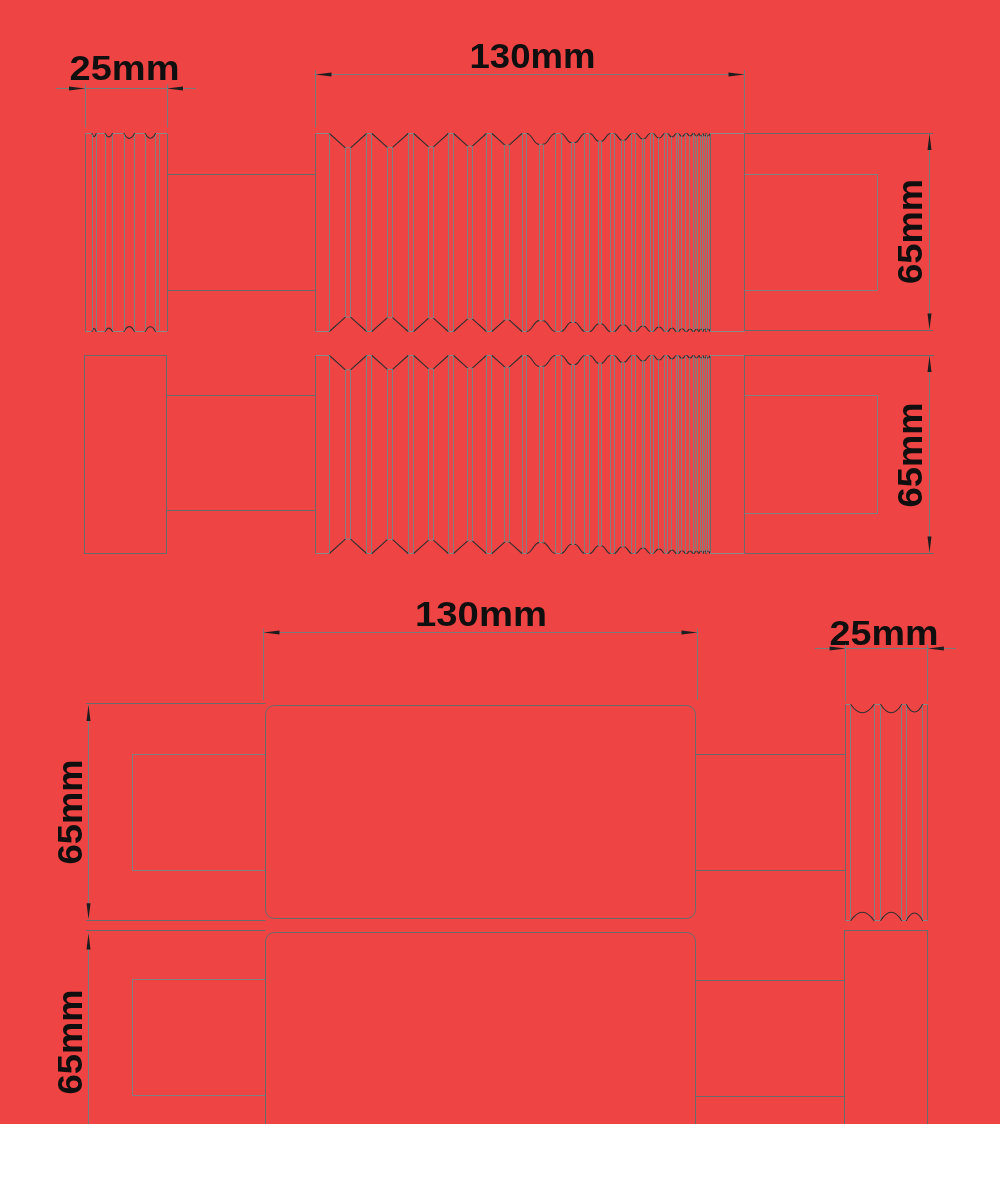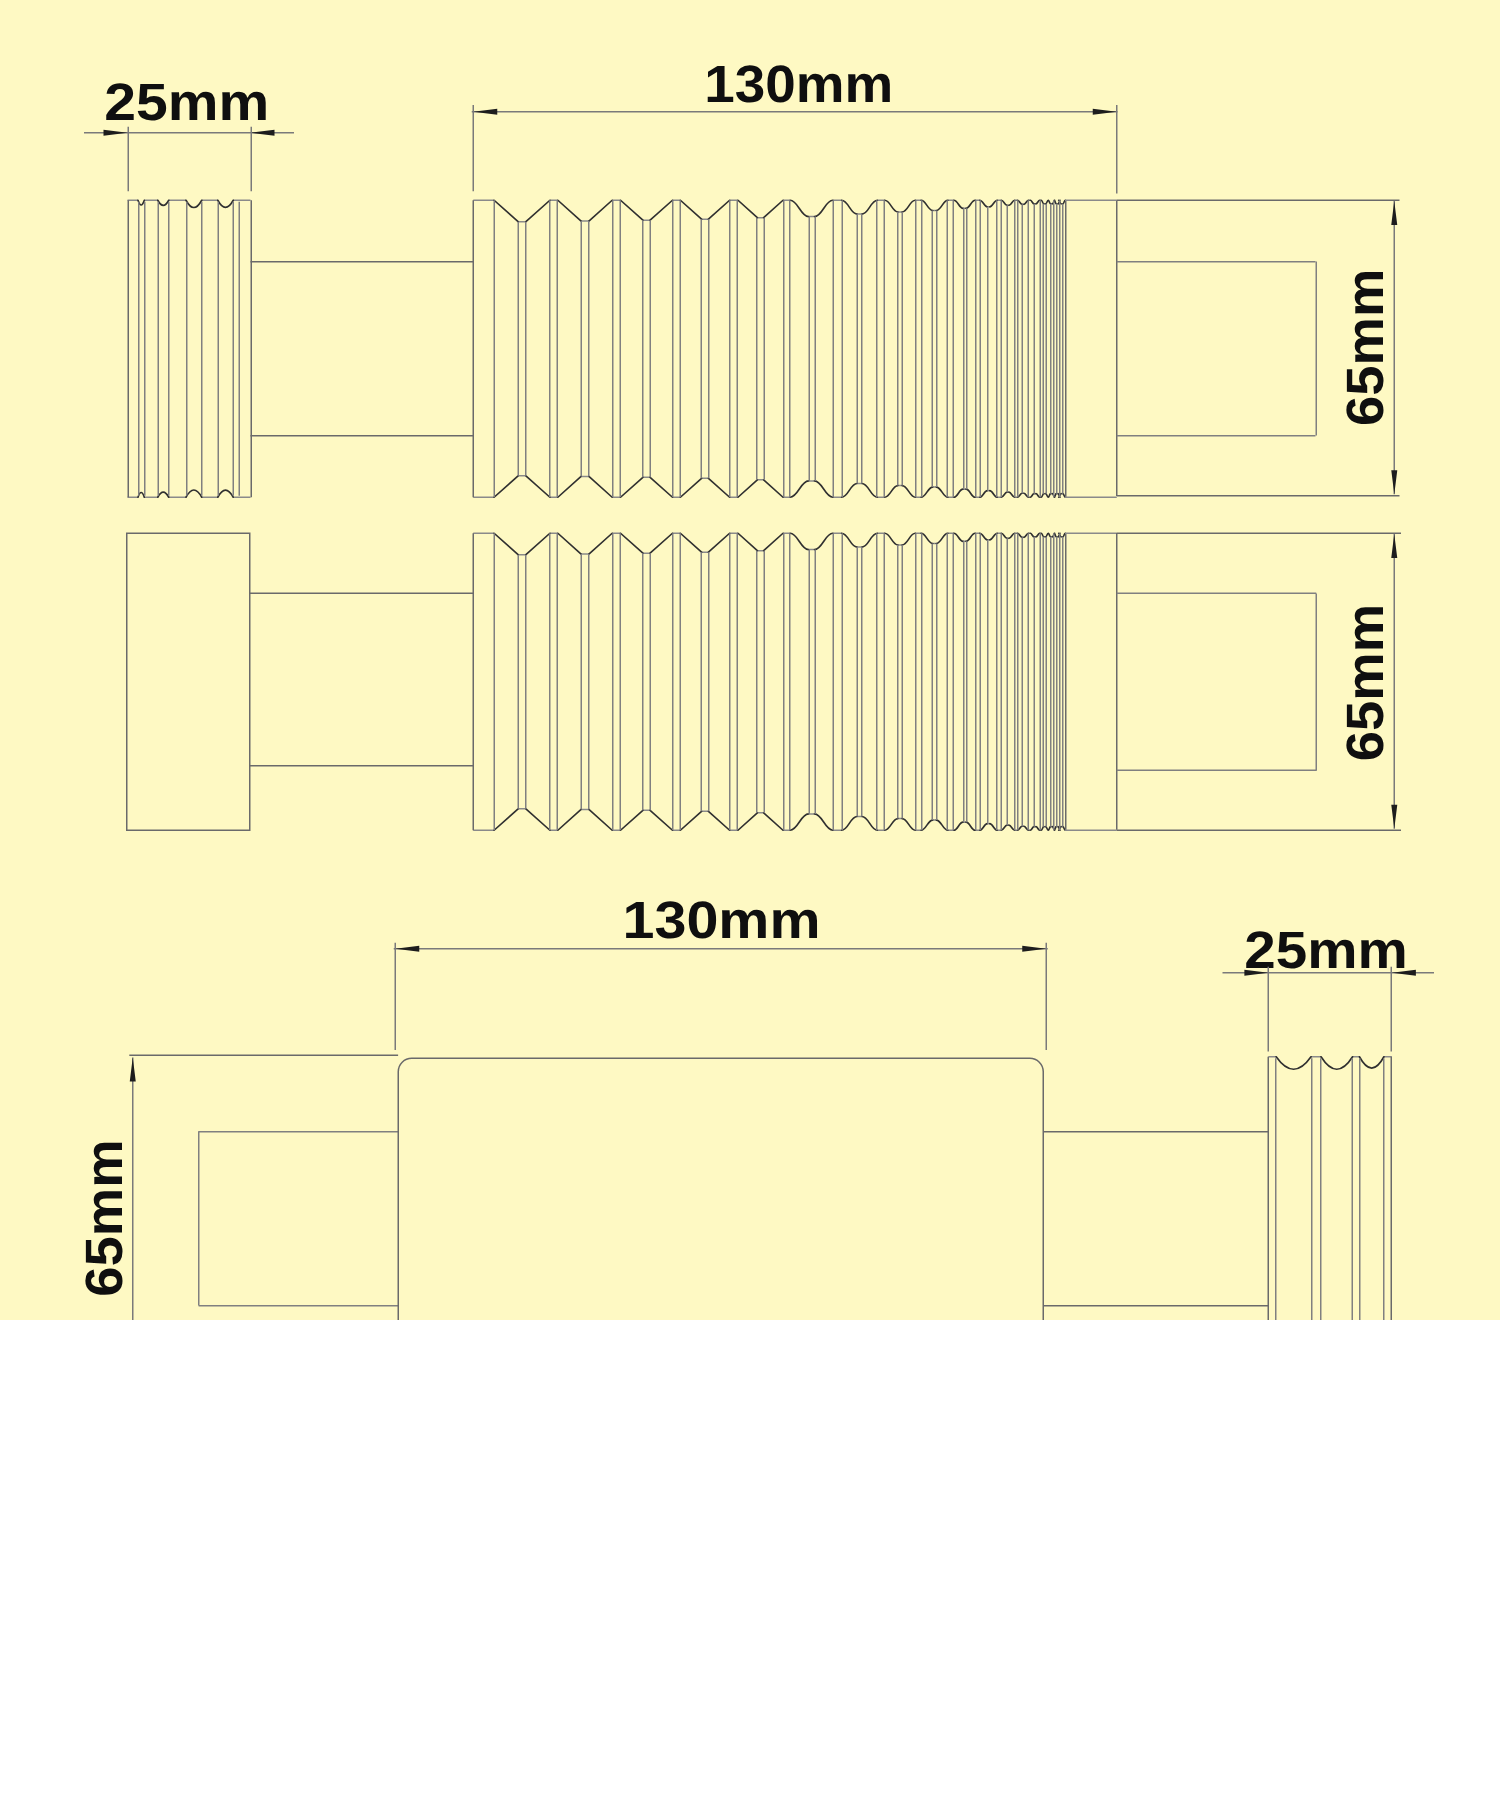--- a/index.html
+++ b/index.html
@@ -1,17 +1,17 @@
 <!DOCTYPE html>
 <html><head>
 <meta charset="utf-8">
 <title>Footpeg technical drawing</title>
 <style>
 html,body{margin:0;padding:0;background:#ffffff;}
-.page{width:1000px;height:880px;position:relative;background:#fef9c3;overflow:hidden;}
+.page{width:1000px;height:1124px;position:relative;background:#ef4444;overflow:hidden;}
 svg{display:block;}
 .ln{stroke:#6a6a6a;stroke-width:1;fill:none;}
 .tn{stroke:#808080;stroke-width:1;fill:none;}
 .fl{stroke:#8a8a8a;stroke-width:1;fill:none;}
 .sl{stroke:#303030;stroke-width:1.1;fill:none;stroke-linecap:round;}
 .rc{stroke:#6a6a6a;stroke-width:1;fill:none;}
 .dl{stroke:#7a7a7a;stroke-width:1;fill:none;}
 .ar{fill:#1d1d1d;stroke:none;}
 .dt{font-family:"Liberation Sans",sans-serif;font-weight:bold;font-size:35px;fill:#0f0f0f;text-anchor:middle;}
 </style>

